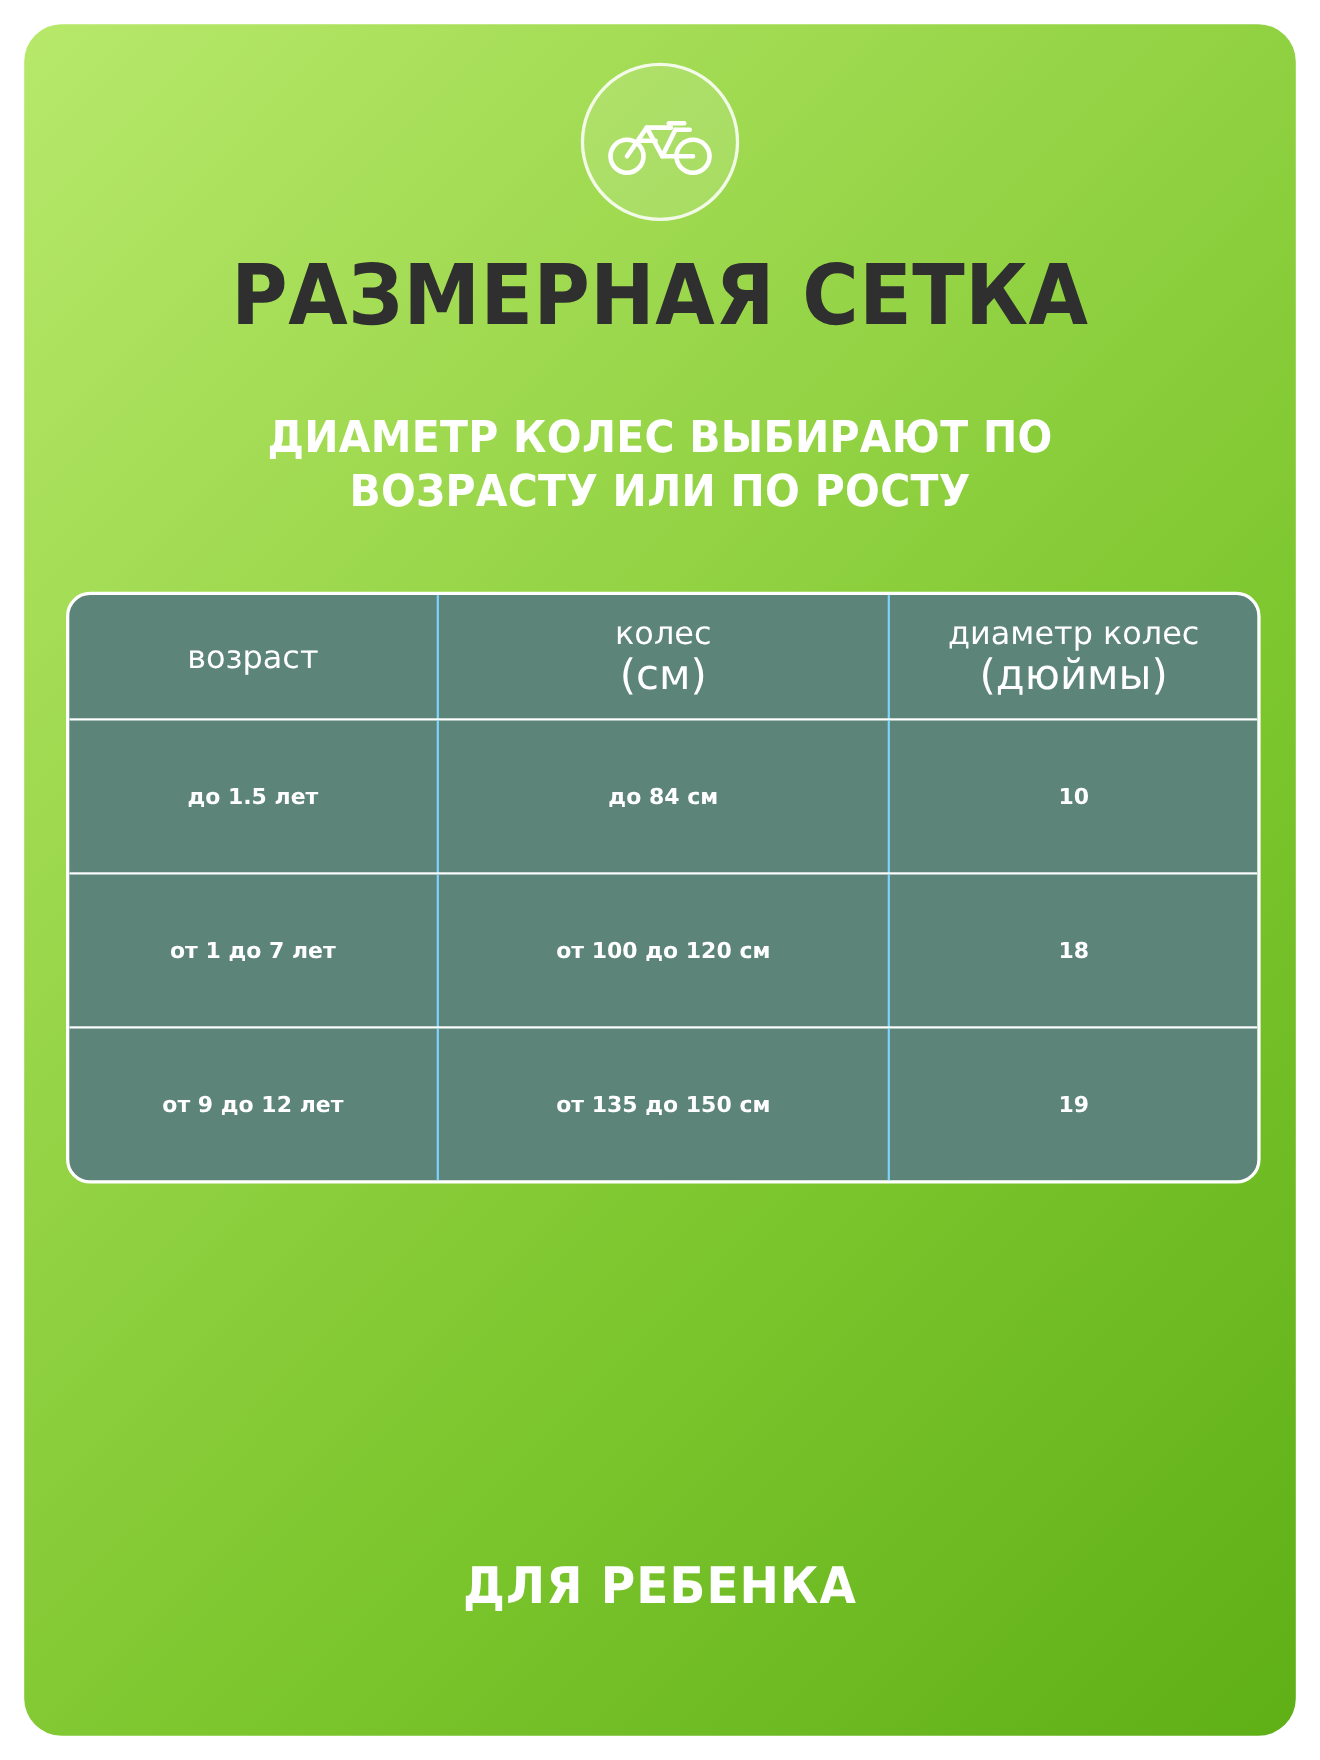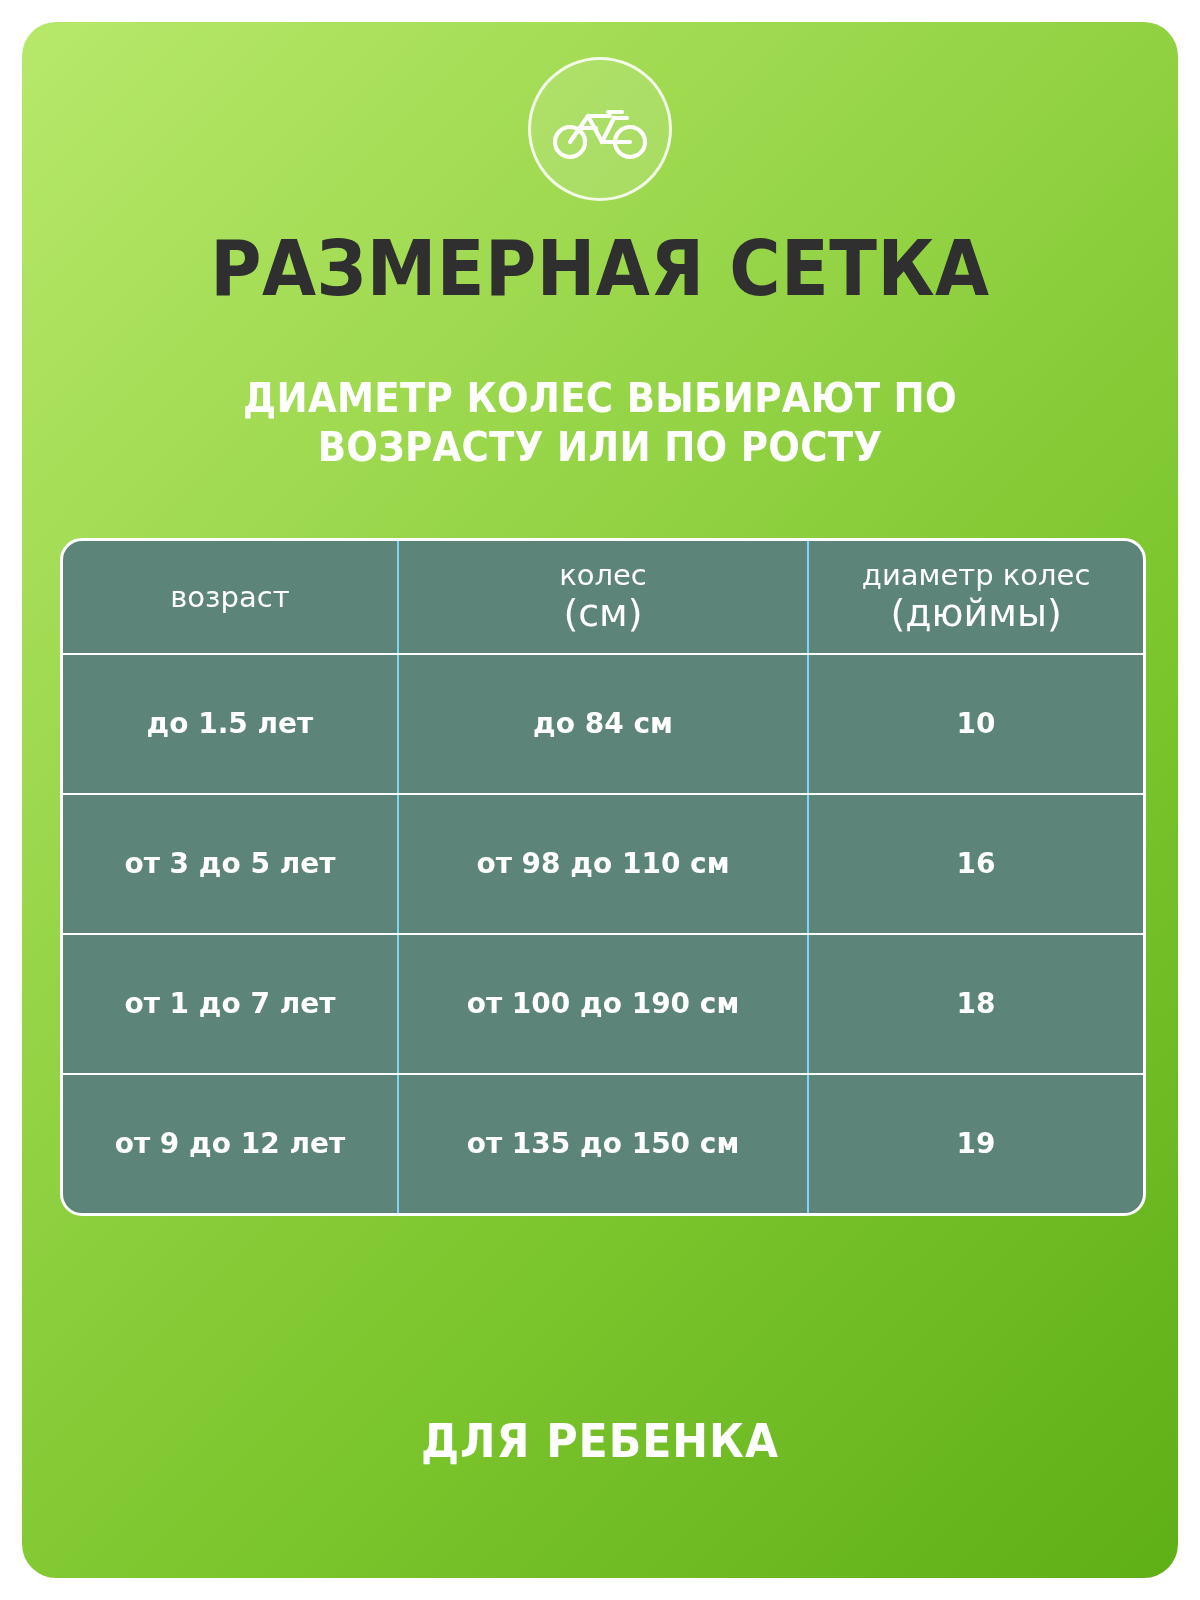--- a/index.html
+++ b/index.html
@@ -116,21 +116,21 @@
   table.size-grid th:last-child,
   table.size-grid td:last-child { border-right: none; }
   table.size-grid tr:last-child td { border-bottom: none; }
 
   table.size-grid thead th {
     font-size: 29px;
     font-weight: normal;
     height: 92px;
   }
   table.size-grid tbody td {
-    font-size: 28px;
+    font-size: 20px;
     font-weight: bold;
     height: 118px;
   }
   .hdr-sub { display: block; font-size: 38px; }
 
   
   .footer {
     position: absolute;
     bottom: 110px;
     left: 0;
@@ -192,27 +192,22 @@
           </th>
         </tr>
       </thead>
       <tbody>
         <tr>
           <td>до 1.5 лет</td>
           <td>до 84 см</td>
           <td>10</td>
         </tr>
         <tr>
-          <td>от 3 до 5 лет</td>
-          <td>от 98 до 110 см</td>
-          <td>16</td>
-        </tr>
-        <tr>
           <td>от 1 до 7 лет</td>
-          <td>от 100 до 190 см</td>
+          <td>от 100 до 120 см</td>
           <td>18</td>
         </tr>
         <tr>
           <td>от 9 до 12 лет</td>
           <td>от 135 до 150 см</td>
           <td>19</td>
         </tr>
       </tbody>
     </table>
   </div>

